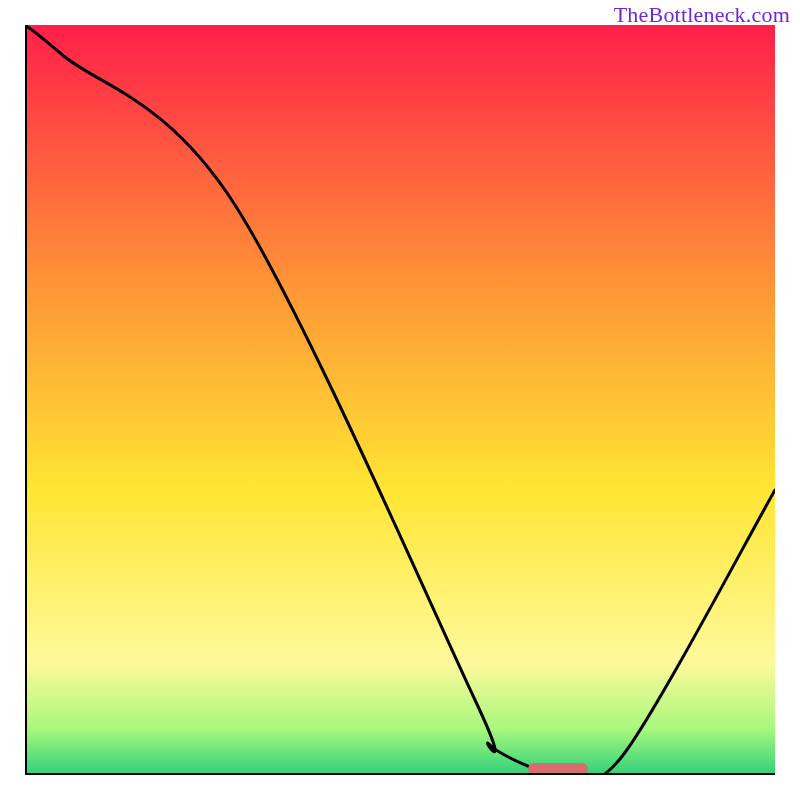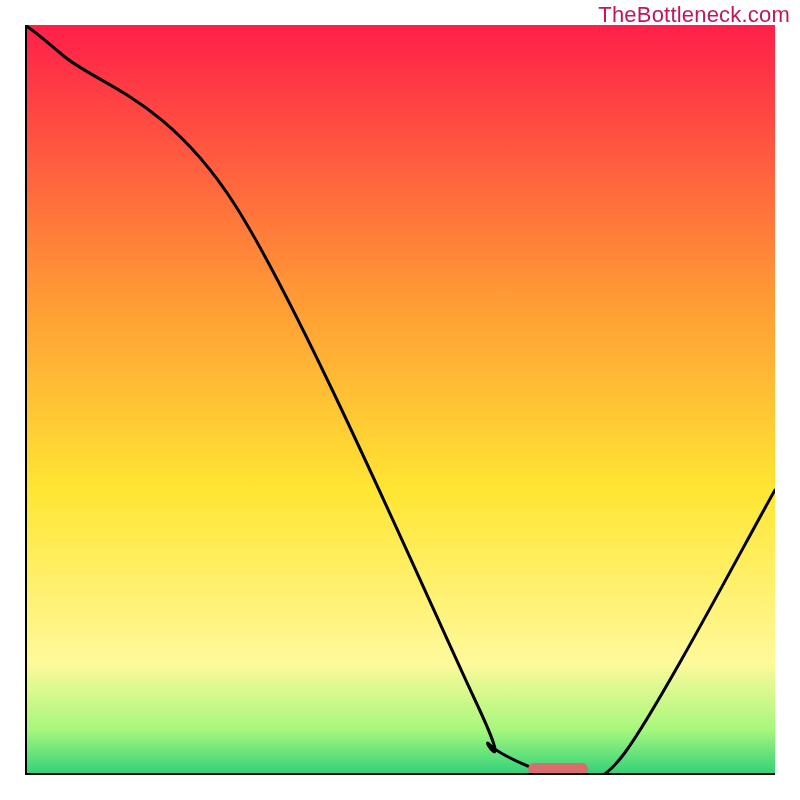--- a/index.html
+++ b/index.html
@@ -13,23 +13,24 @@
   }
   .stage {
     position: relative;
     width: 800px;
     height: 800px;
   }
   .watermark {
     position: absolute;
     top: 2px;
     right: 10px;
-    color: #be185d;
+    color: #6d28d9;
     font-size: 22px;
     letter-spacing: 0.2px;
+    font-family: Liberation Serif, serif;
   }
   .plot {
     position: absolute;
     left: 25px;
     top: 25px;
     width: 750px;
     height: 750px;
     overflow: hidden;
   }
   .plot svg {

